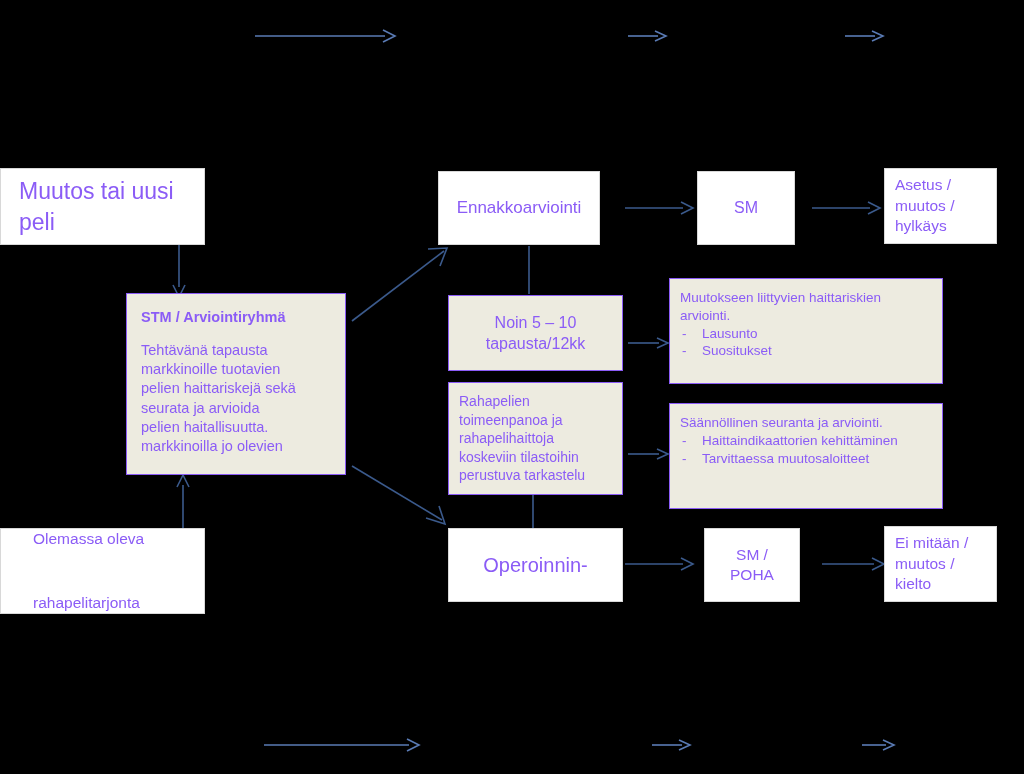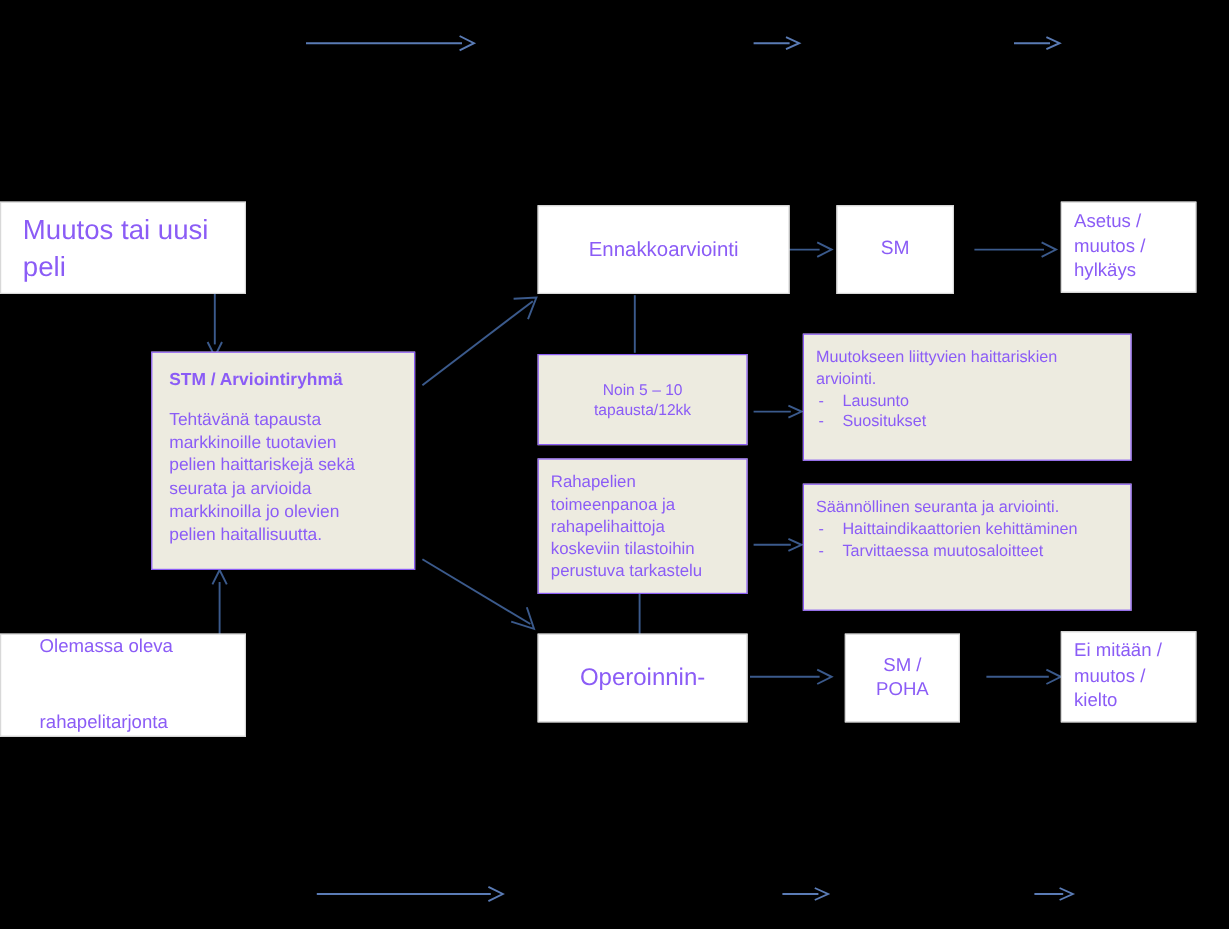--- a/index.html
+++ b/index.html
@@ -156,34 +156,34 @@
   <div class="box box-white lft" style="left:0px; top:168px; width:205px; height:77px; padding:0 18px; font-size:23px;">
     <span class="line">Muutos tai uusi peli</span>
   </div>
 
   <div class="box box-beige lft" style="left:126px; top:293px; width:220px; height:182px; padding:14px 14px; font-size:14.5px; justify-content:flex-start;">
     <span class="line title-line">STM / Arviointiryhmä</span>
     <span class="line">Tehtävänä tapausta</span>
     <span class="line">markkinoille tuotavien</span>
     <span class="line">pelien haittariskejä sekä</span>
     <span class="line">seurata ja arvioida</span>
+    <span class="line">pelien haitallisuutta.</span>
     <span class="line">markkinoilla jo olevien</span>
-    <span class="line">pelien haitallisuutta.</span>
   </div>
 
   <div class="box box-white lft" style="left:0px; top:528px; width:205px; height:86px; padding:0 32px; font-size:15.5px;gap:44px;">
     <span class="line">Olemassa oleva</span>
     <span class="line">rahapelitarjonta</span>
   </div>
 
-  <div class="box box-white ctr" style="left:448px; top:171px; width:210px; height:74px; font-size:17px;align-items:center;">
+  <div class="box box-white ctr" style="left:438px; top:171px; width:162px; height:74px; font-size:17px;align-items:center;">
     <span class="line">Ennakkoarviointi</span>
   </div>
 
-  <div class="box box-beige ctr" style="left:448px; top:295px; width:175px; height:76px; font-size:13px;">
+  <div class="box box-beige ctr" style="left:448px; top:295px; width:175px; height:76px; font-size:16px;">
     <span class="line">Noin 5 – 10</span>
     <span class="line">tapausta/12kk</span>
   </div>
 
   <div class="box box-beige lft" style="left:448px; top:382px; width:175px; height:113px; padding:8px 10px; font-size:14px; justify-content:center;">
     <span class="line">Rahapelien</span>
     <span class="line">toimeenpanoa ja</span>
     <span class="line">rahapelihaittoja</span>
     <span class="line">koskeviin tilastoihin</span>
     <span class="line">perustuva  tarkastelu</span>

